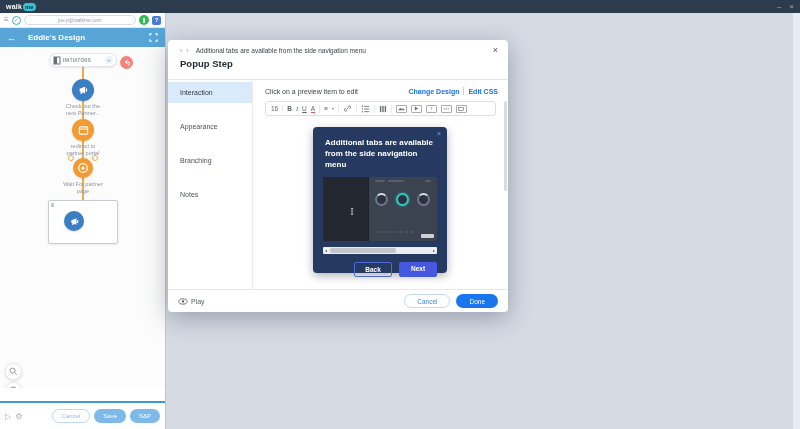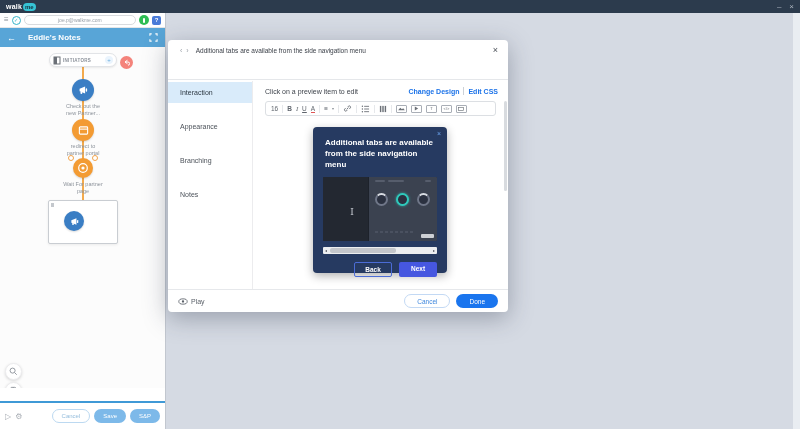--- a/index.html
+++ b/index.html
@@ -147,21 +147,21 @@
       <span class="check-badge">✓</span>
       <input class="email-input" readonly="" value="joe.p@walkme.com" style="">
       <span class="pwr-badge">
           <i></i>
         </span>
       <span class="help-badge">?</span>
     </div>
 
     <div class="portal-header">
       <span class="back-arrow">←</span>
-      <span class="portal-title">Eddie's Notes</span>
+      <span class="portal-title">Eddie's Design</span>
       <svg class="expand-ic" viewBox="0 0 10 10">
         <path d="M1 3V1h2M7 1h2v2M9 7v2H7M3 9H1V7" fill="none" stroke="#fff" stroke-width="1.2"></path>
       </svg>
     </div>
 
     <div class="canvas">
       <div class="connector"></div>
 
       <div class="initiators-pill">
         <svg class="door-ic" width="8" height="9" viewBox="0 0 8 9">
@@ -244,20 +244,21 @@
 
   <div class="modal">
 
     <div class="m-header">
       <div class="m-nav">
         <span>‹</span>
         <span>›</span>
         <span class="m-nav-title">Additional tabs are available from the side navigation menu</span>
       </div>
       <span class="m-close">×</span>
+      <div class="m-title">Popup Step</div>
     </div>
 
     <div class="m-body">
       <div class="m-tabs">
         <div class="m-tab active">Interaction</div>
         <div class="m-tab">Appearance</div>
         <div class="m-tab">Branching</div>
         <div class="m-tab">Notes</div>
       </div>
 

